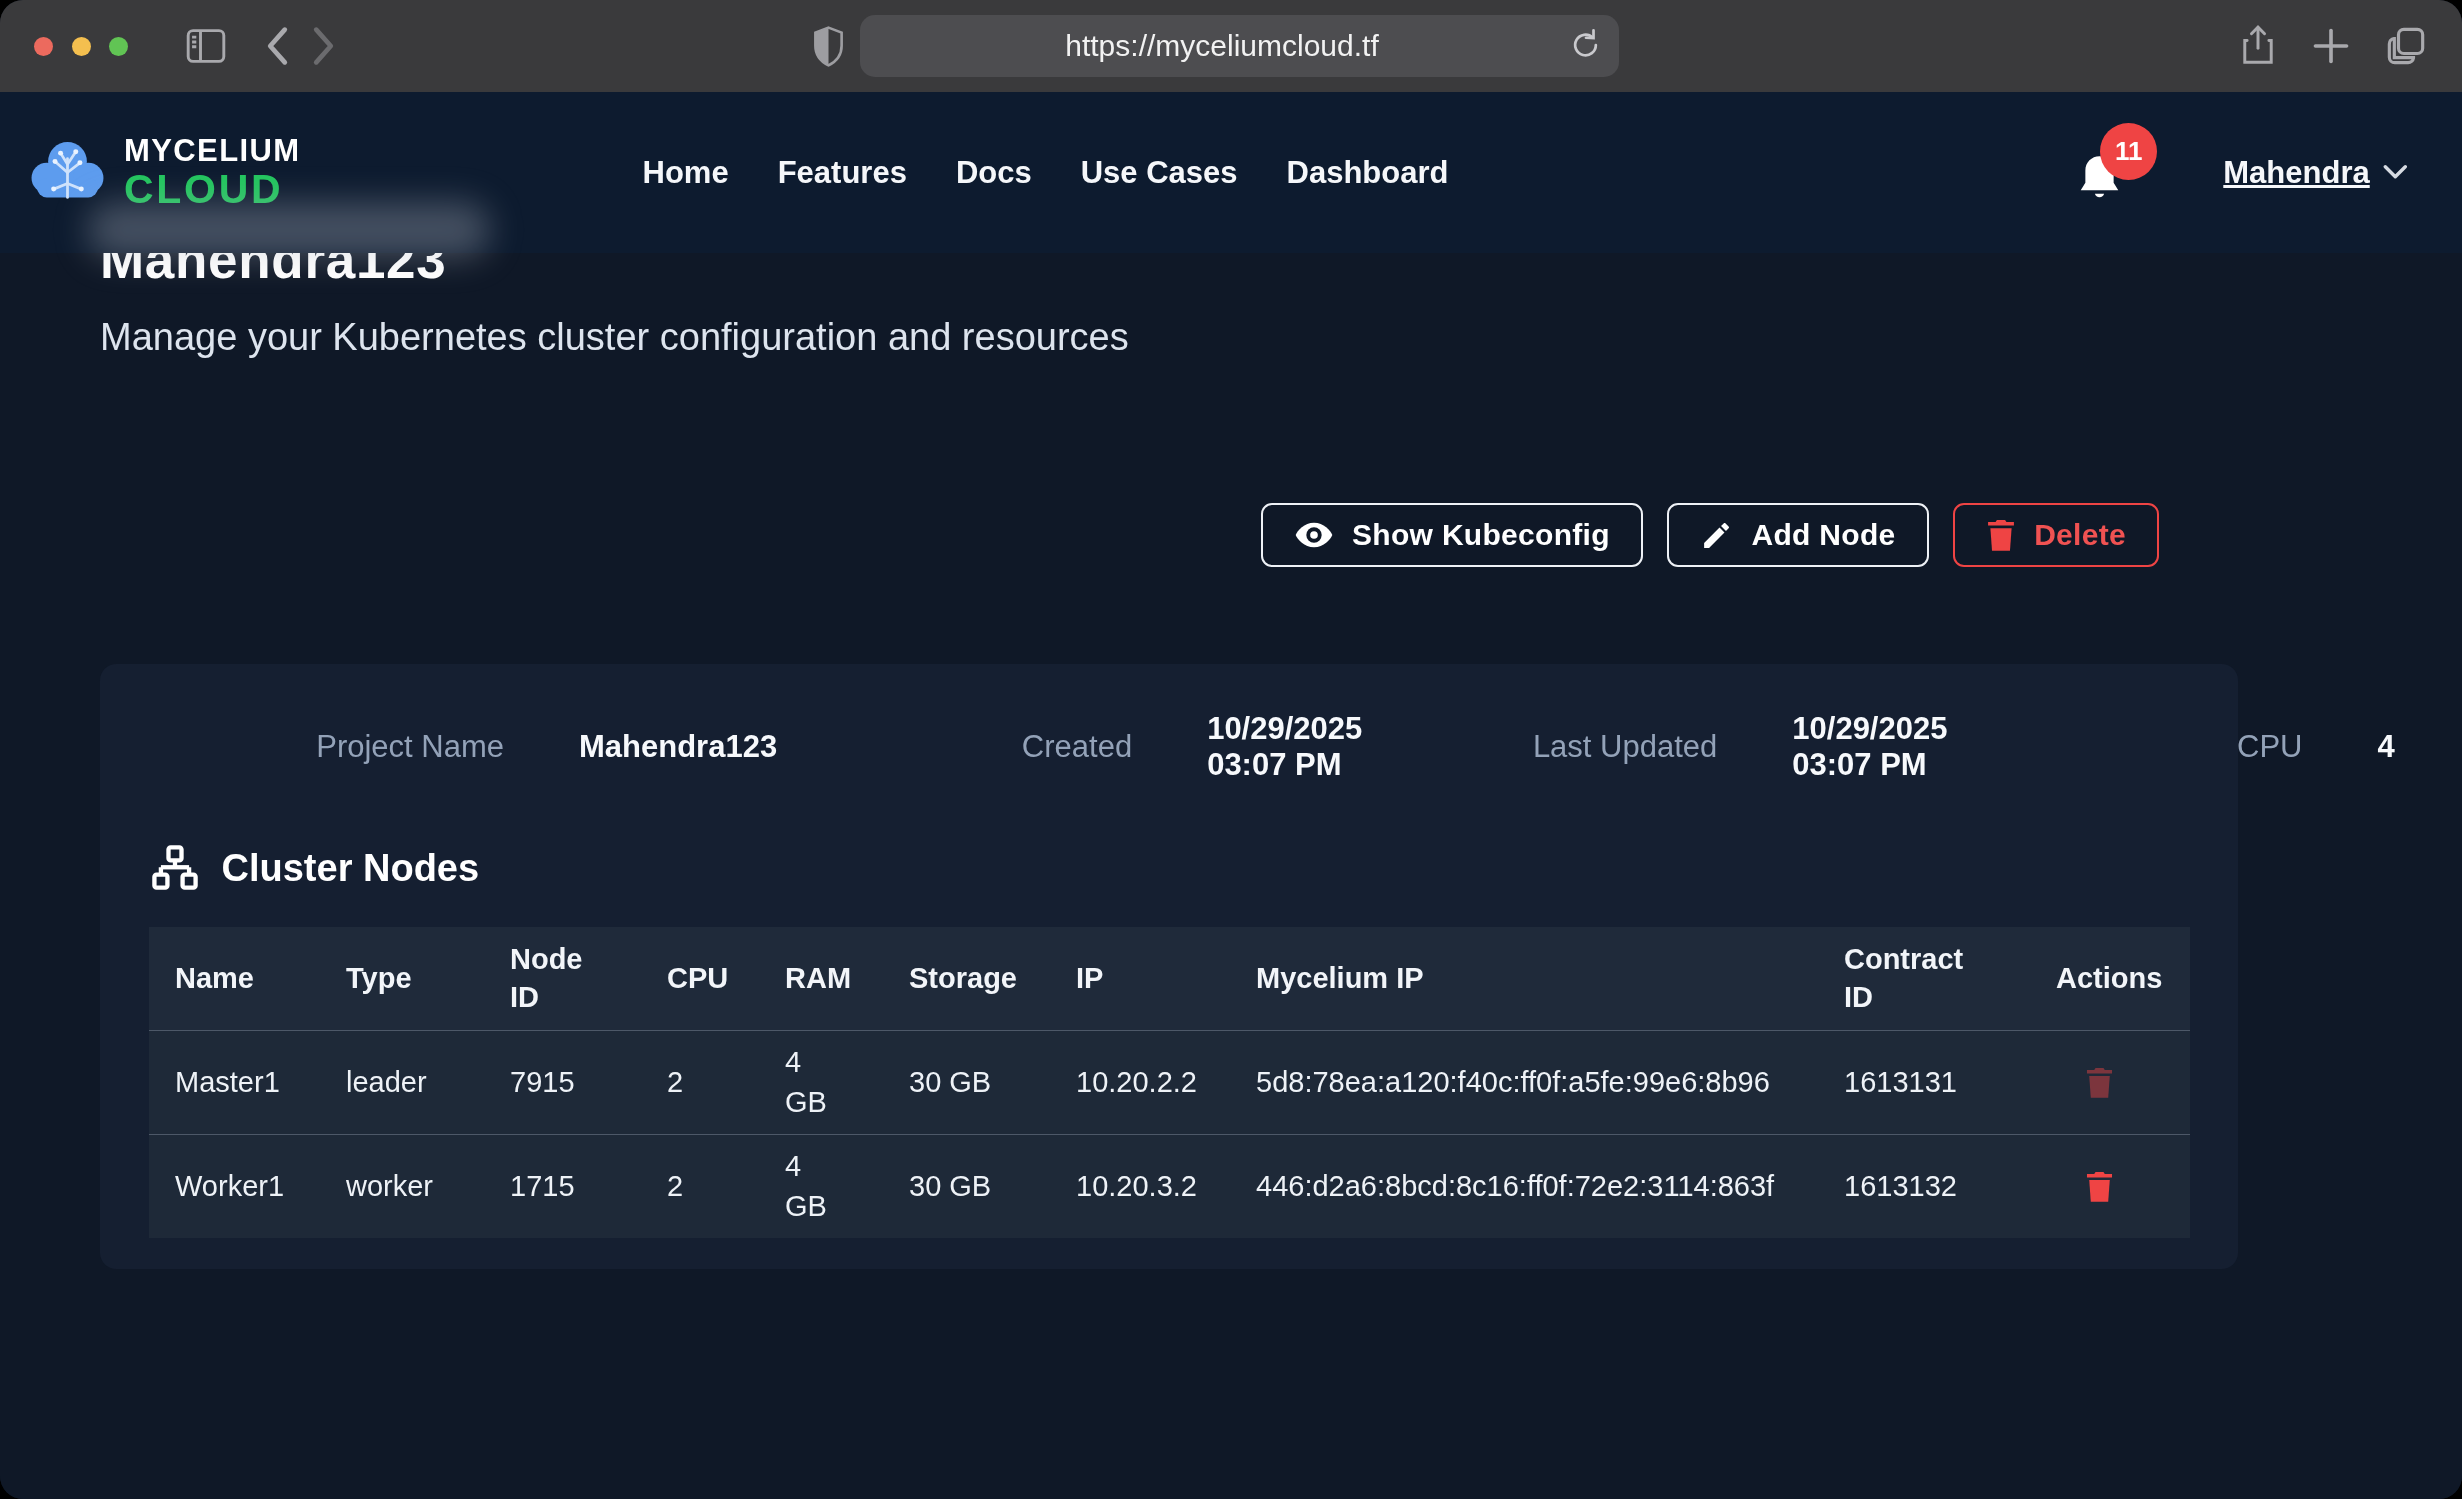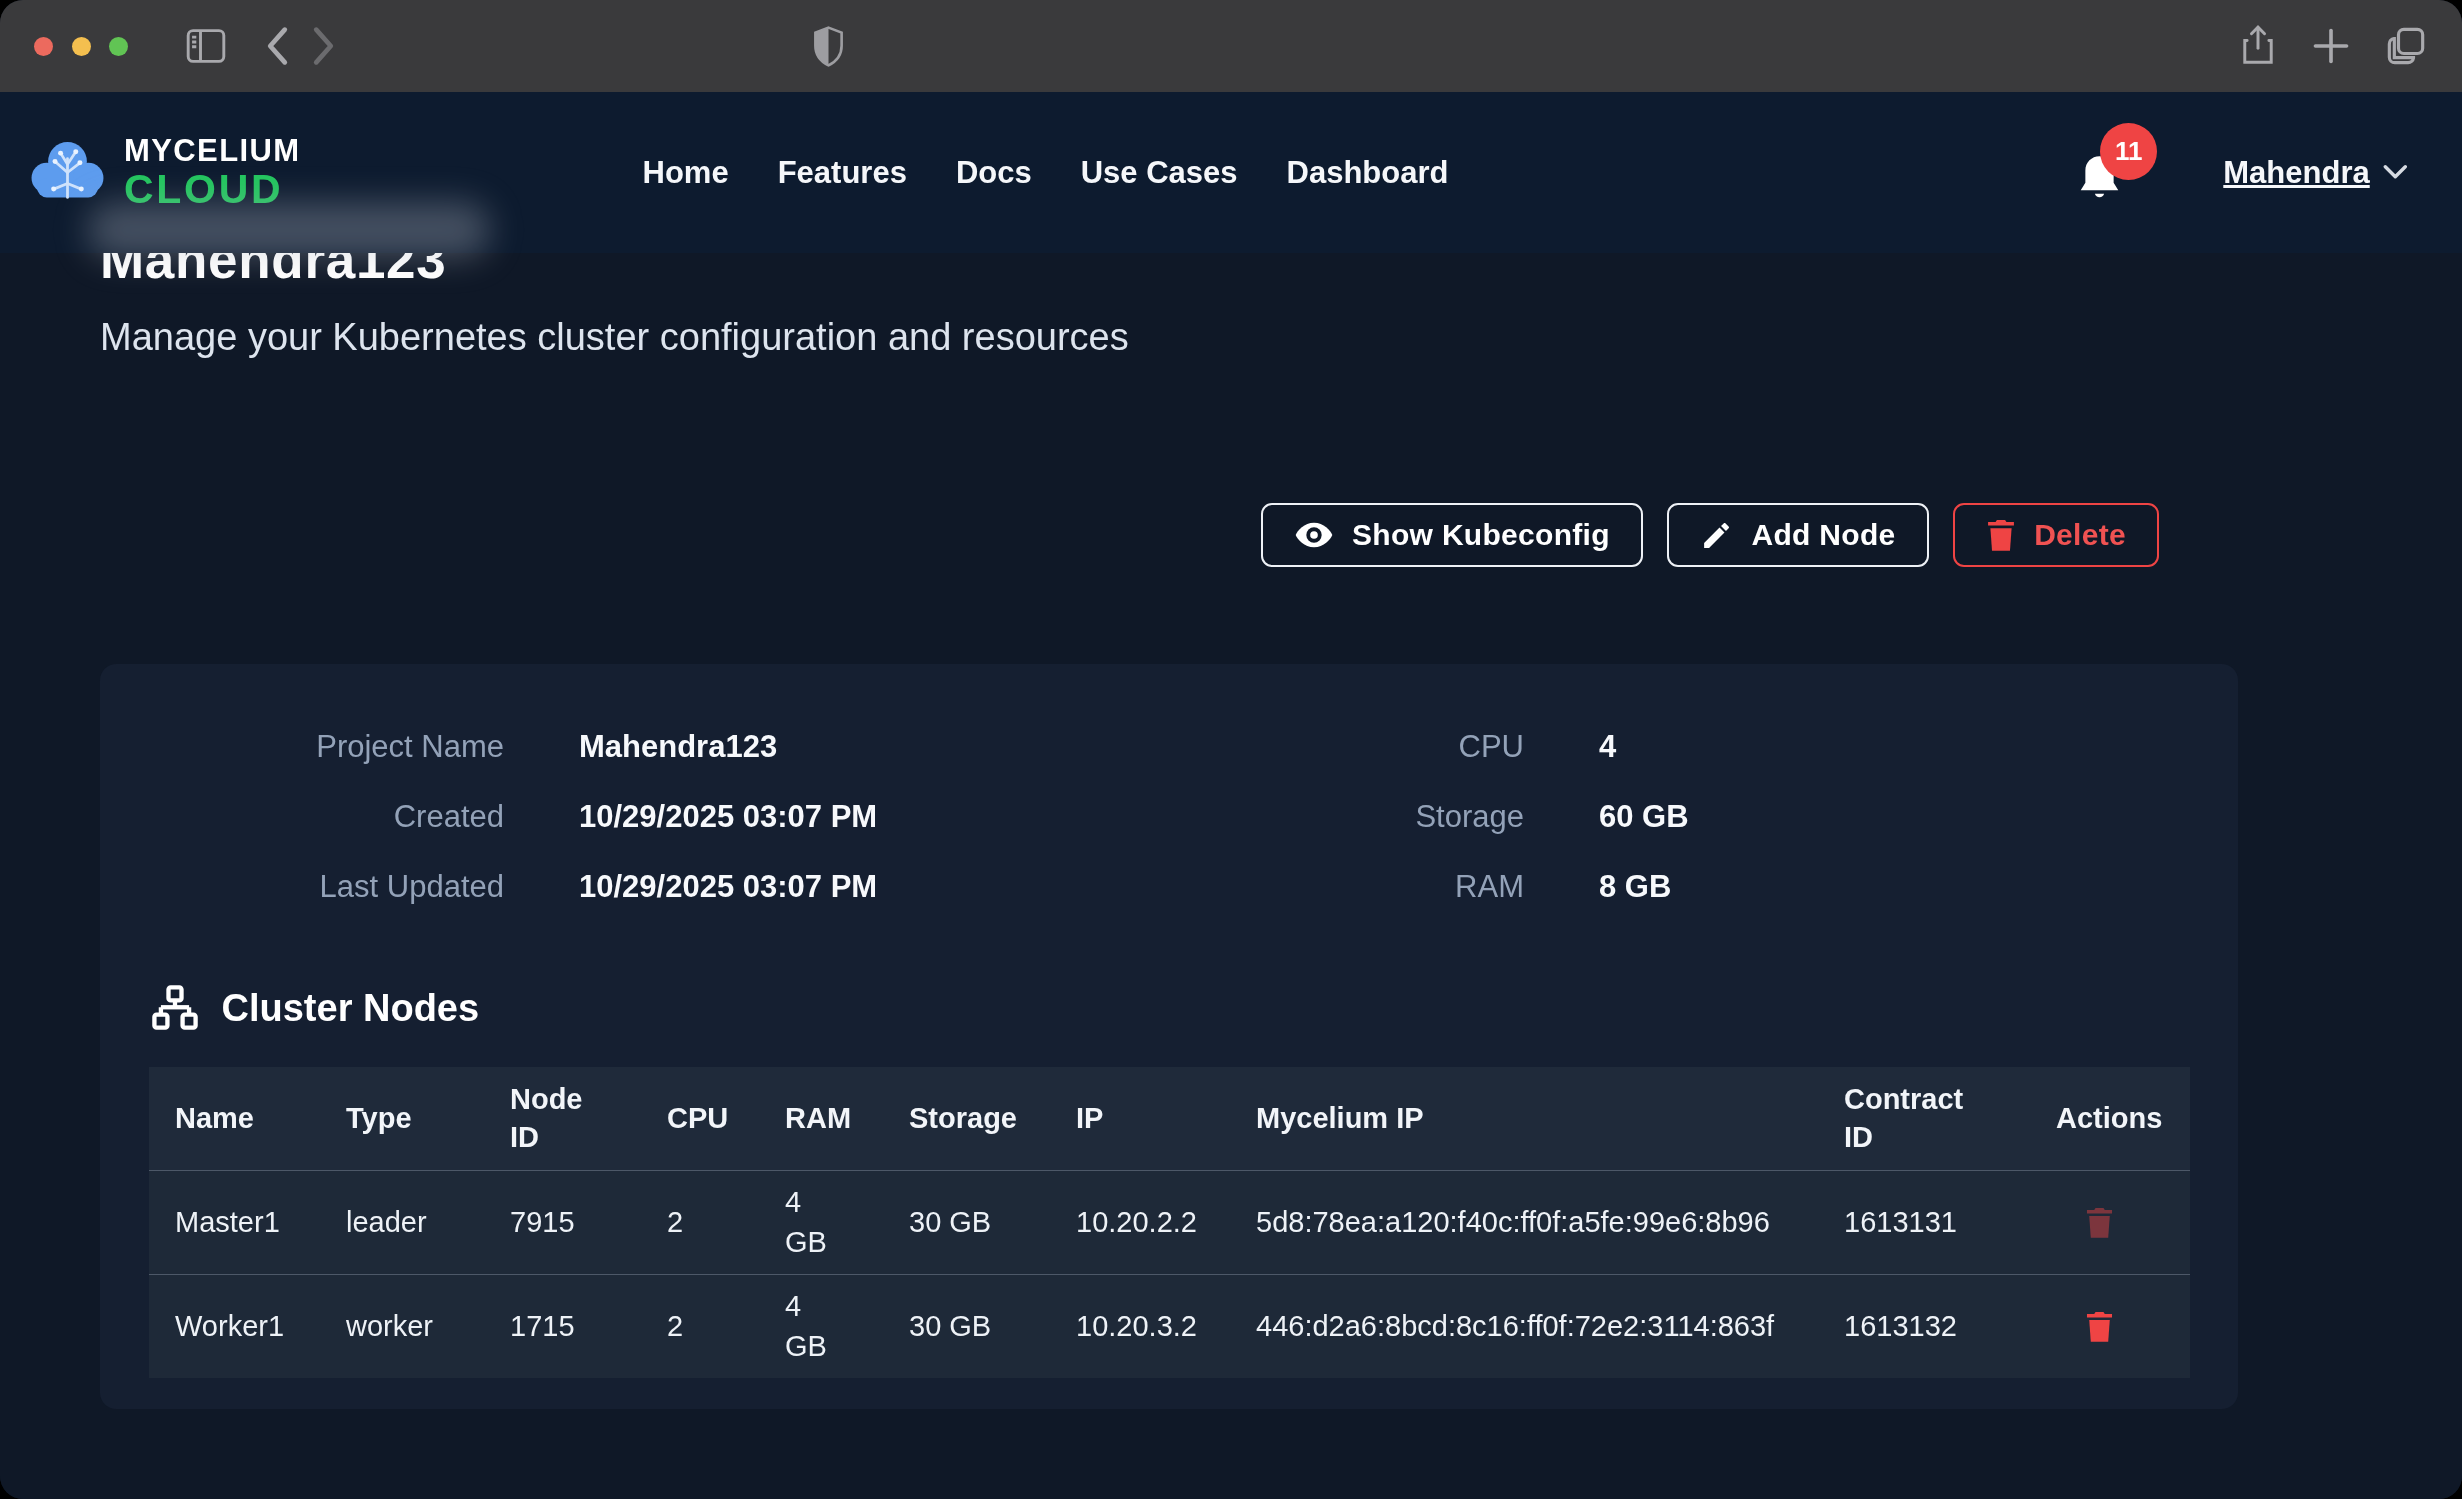--- a/index.html
+++ b/index.html
@@ -51,21 +51,21 @@
 
   .actions-row{width:2138px;margin:144px 0 0 100px;display:flex;justify-content:flex-end;gap:24.6px;padding-right:79px;box-sizing:border-box;}
   .btn{height:64px;border-radius:11px;padding:0 31px;display:flex;align-items:center;gap:18px;font-size:30px;font-weight:700;background:transparent;font-family:"Liberation Sans",sans-serif;letter-spacing:0.3px;}
   .btn-outline{border:2.1px solid #eef1f6;color:#ffffff;}
   .btn-danger{border:2.1px solid #ef4444;color:#f05252;}
   .btn svg{display:block;}
 
   
   .card{width:2138px;margin:97px 0 0 100px;background:#151f31;border-radius:16.4px;padding:48px 49px 31px;box-sizing:border-box;}
   .info-grid{display:grid;grid-template-columns:1fr 1fr;}
-  .info-col{display:flex;flex-direction:column;}
+  .info-col{display:flex;flex-direction:row;}
   .field{display:flex;align-items:center;height:70px;}
   .field-label{flex:0 0 355px;text-align:right;color:#93a2b8;font-size:31px;font-weight:500;}
   .field-value{margin-left:75px;color:#f7f9fc;font-size:31px;font-weight:600;}
 
   .section-head{display:flex;align-items:center;gap:20.5px;margin-top:59px;height:55px;}
   .section-head svg{color:#ffffff;}
   .section-title{color:#ffffff;font-size:38px;font-weight:700;margin:0;}
 
   table.nodes{width:100%;margin-top:31px;border-collapse:collapse;table-layout:fixed;}
   table.nodes th{background:#1f2a3a;height:103px;text-align:left;vertical-align:middle;color:#f2f5f9;font-size:29px;font-weight:600;padding:0 38px 0 26px;line-height:1.3;}
@@ -105,20 +105,29 @@
       <svg width="27" height="40" viewBox="0 0 14 22" fill="none" stroke="currentColor" stroke-width="2.6" stroke-linecap="round" stroke-linejoin="round">
           <polyline points="3,2 11,11 3,20"></polyline>
         </svg>
     </button>
     <span class="tb-icon shield">
       <svg width="33" height="41" viewBox="0 0 20 25">
           <path d="M10 1 18 4v8c0 6-4 10-8 12C6 22 2 18 2 12V4l8-3z" fill="none" stroke="currentColor" stroke-width="1.6"></path>
           <path d="M10 1 2 4v8c0 6 4 10 8 12V1z" fill="currentColor"></path>
         </svg>
     </span>
+    <div class="urlbar">
+      <input readonly="" value="https://myceliumcloud.tf" style="">
+      <span class="reload">
+        <svg width="31" height="36" viewBox="0 0 24 26" fill="none" stroke="currentColor" stroke-width="2.1" stroke-linecap="round">
+          <path d="M20 13a8 8 0 1 1-2.4-5.7"></path>
+            <polyline points="18.2,1.6 18.2,7.6 12.4,7.4" fill="none"></polyline>
+        </svg>
+      </span>
+    </div>
     <div class="tb-right">
       <button class="tb-icon">
         <svg width="36" height="42" viewBox="0 0 22 27" fill="none" stroke="currentColor" stroke-width="1.9" stroke-linecap="round">
           <path d="M4 10h-1.5v14h17V10H18"></path>
             <line x1="11" y1="1.8" x2="11" y2="15"></line>
             <polyline points="6.8,5.6 11,1.4 15.2,5.6"></polyline>
         </svg>
       </button>
       <button class="tb-icon">
         <svg width="38" height="38" viewBox="0 0 22 22" fill="none" stroke="currentColor" stroke-width="2.1" stroke-linecap="round">

